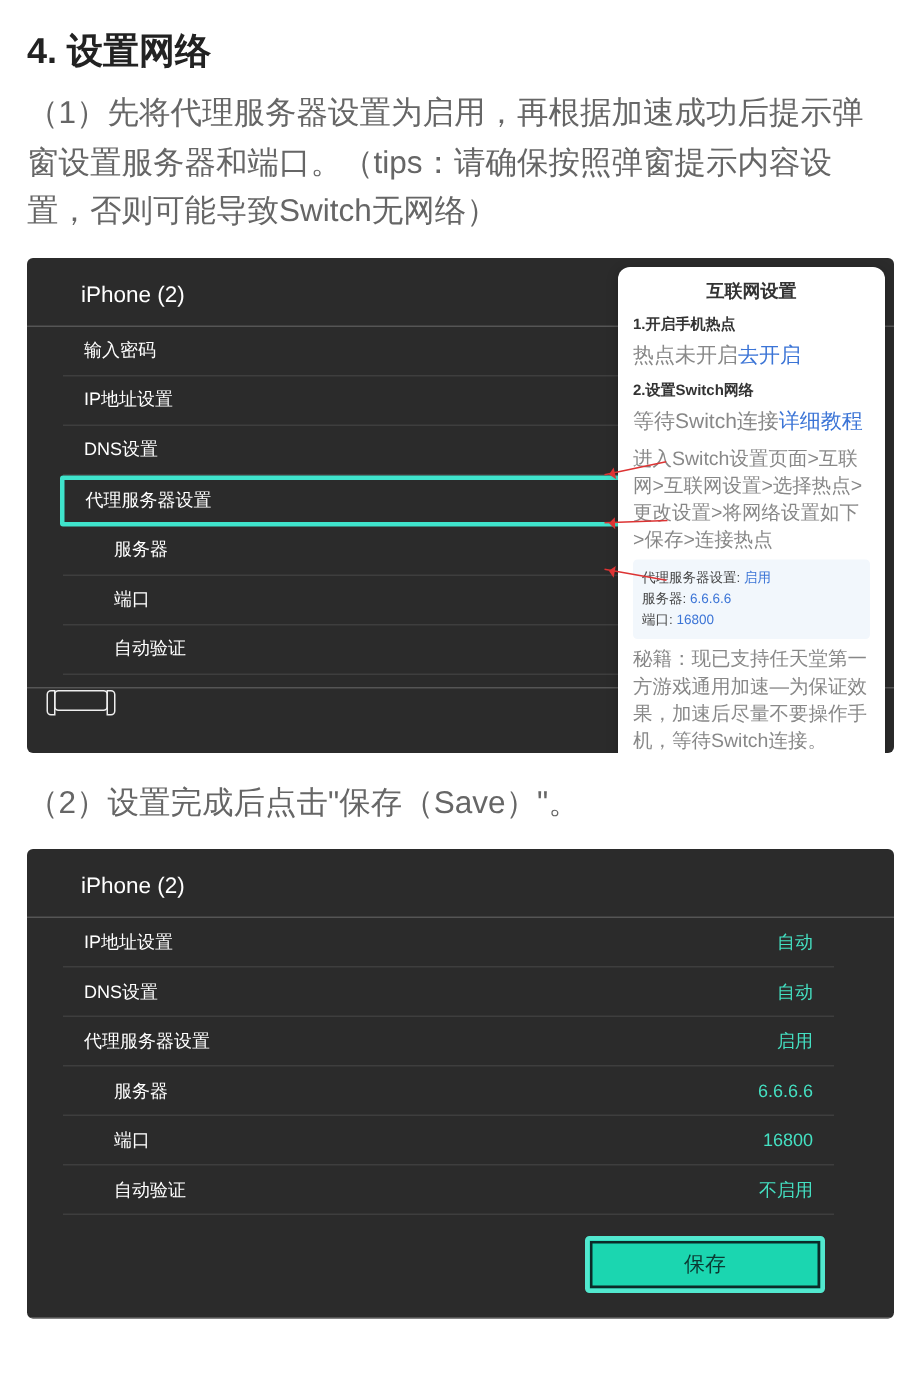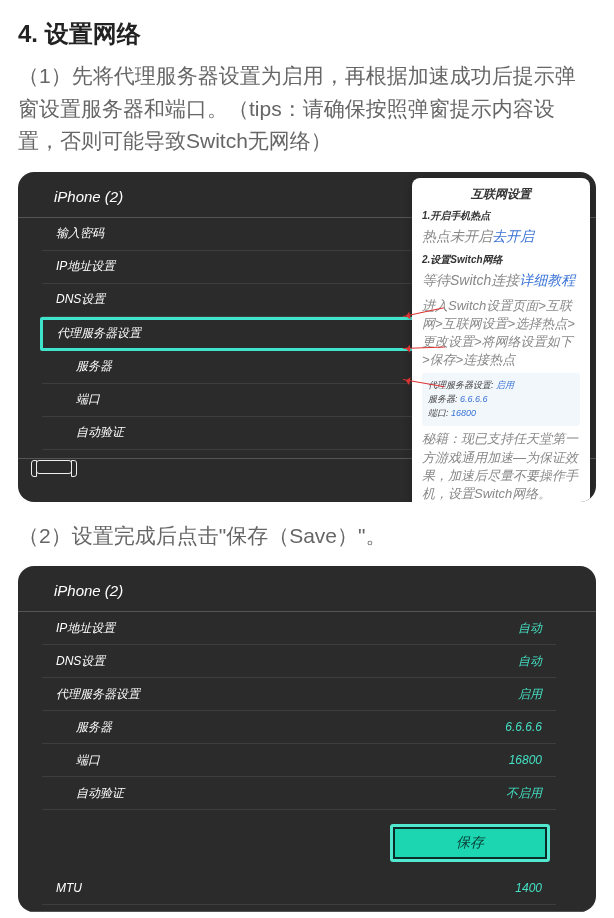--- a/index.html
+++ b/index.html
@@ -17,24 +17,23 @@
     }
     .step-text {
       font-size: 21px;
       color: #666;
       line-height: 1.55;
       margin: 10px 18px 14px 18px;
     }
     .screenshot {
       margin: 0 18px 18px 18px;
       background: #2b2b2b;
-      border-radius: 16px;
+      border-radius: 4px;
       overflow: hidden;
       position: relative;
-      font-style: italic;
     }
     .header-bar {
       color: #fff;
       font-size: 15px;
       padding: 16px 36px 12px 36px;
       border-bottom: 1px solid #555;
     }
     .settings-list { padding: 0 16px 6px 0; }
     .setting-row {
       display: flex;
@@ -209,21 +208,21 @@
     <div class="popup-row">
       <span class="hotspot-status">等待Switch连接</span>
       <span class="link-blue">详细教程</span>
     </div>
     <div class="tiny-note">进入Switch设置页面&gt;互联网&gt;互联网设置&gt;选择热点&gt;更改设置&gt;将网络设置如下&gt;保存&gt;连接热点</div>
     <div class="info-box">
       <div class="info-line"><span>代理服务器设置:</span> <span class="iv">启用</span></div>
       <div class="info-line"><span>服务器:</span> <span class="iv">6.6.6.6</span></div>
       <div class="info-line"><span>端口:</span> <span class="iv">16800</span></div>
     </div>
-    <div class="tiny-note">秘籍：现已支持任天堂第一方游戏通用加速—为保证效果，加速后尽量不要操作手机，设置Switch网络。</div>
+    <div class="tiny-note">秘籍：现已支持任天堂第一方游戏通用加速—为保证效果，加速后尽量不要操作手机，等待Switch连接。</div>
     <div class="popup-close">关闭</div>
   </div>
 
   <div class="arrow" style="top:144px; left:385px; width:42px; transform:rotate(-12deg);"></div>
   <div class="arrow" style="top:176px; left:385px; width:42px; transform:rotate(-2deg);"></div>
   <div class="arrow" style="top:207px; left:385px; width:42px; transform:rotate(10deg);"></div>
 </div>
 
 <div class="step-text">（2）设置完成后点击"保存（Save）"。</div>
 
@@ -253,23 +252,19 @@
     </div>
     <div class="setting-row indent">
       <span>自动验证</span>
       <span class="val-noenable">不启用</span>
     </div>
 
     <div class="save-area">
       <div class="save-btn">保存</div>
     </div>
 
-    <div class="setting-row">
-      <span>MTU</span>
-      <span class="val-green">1400</span>
-    </div>
   </div>
 
   <div class="footer-bar">
     
     
   </div>
 </div>
 
 </body></html>

